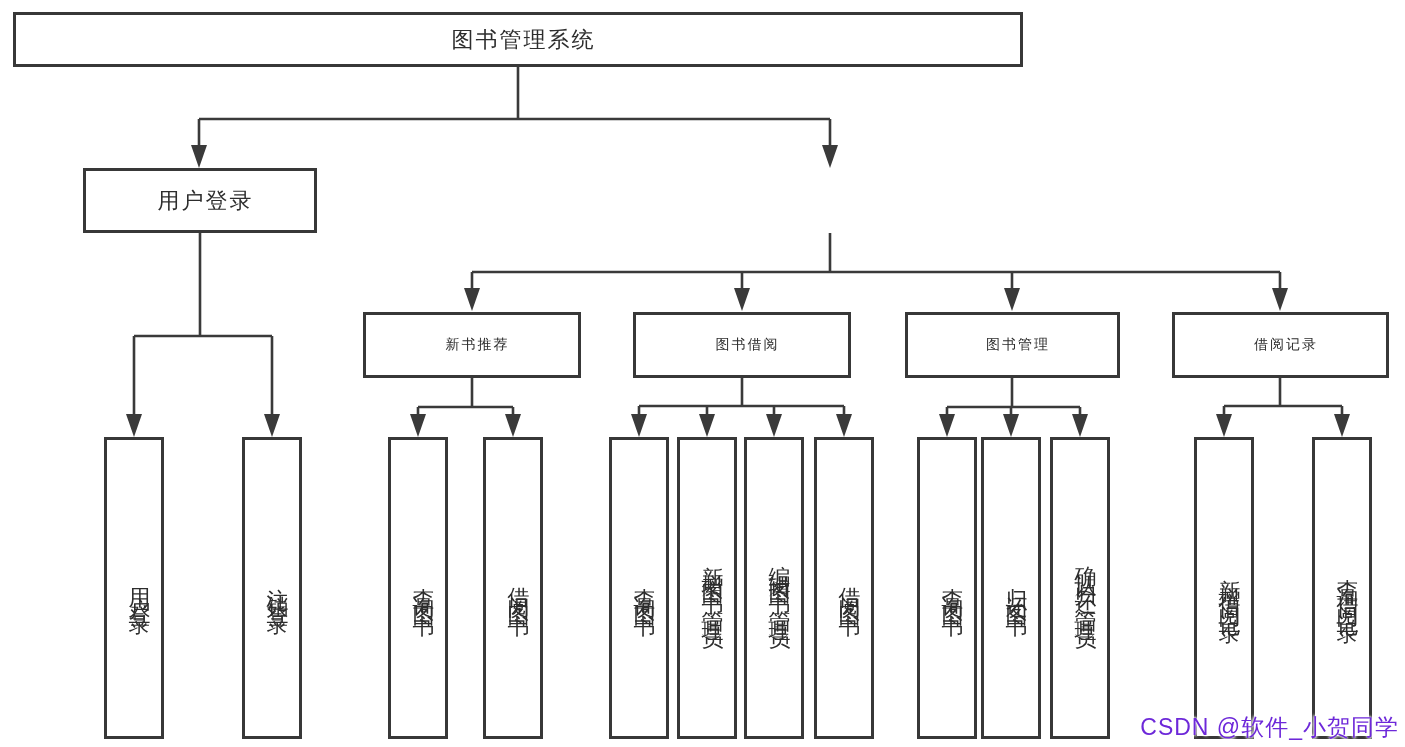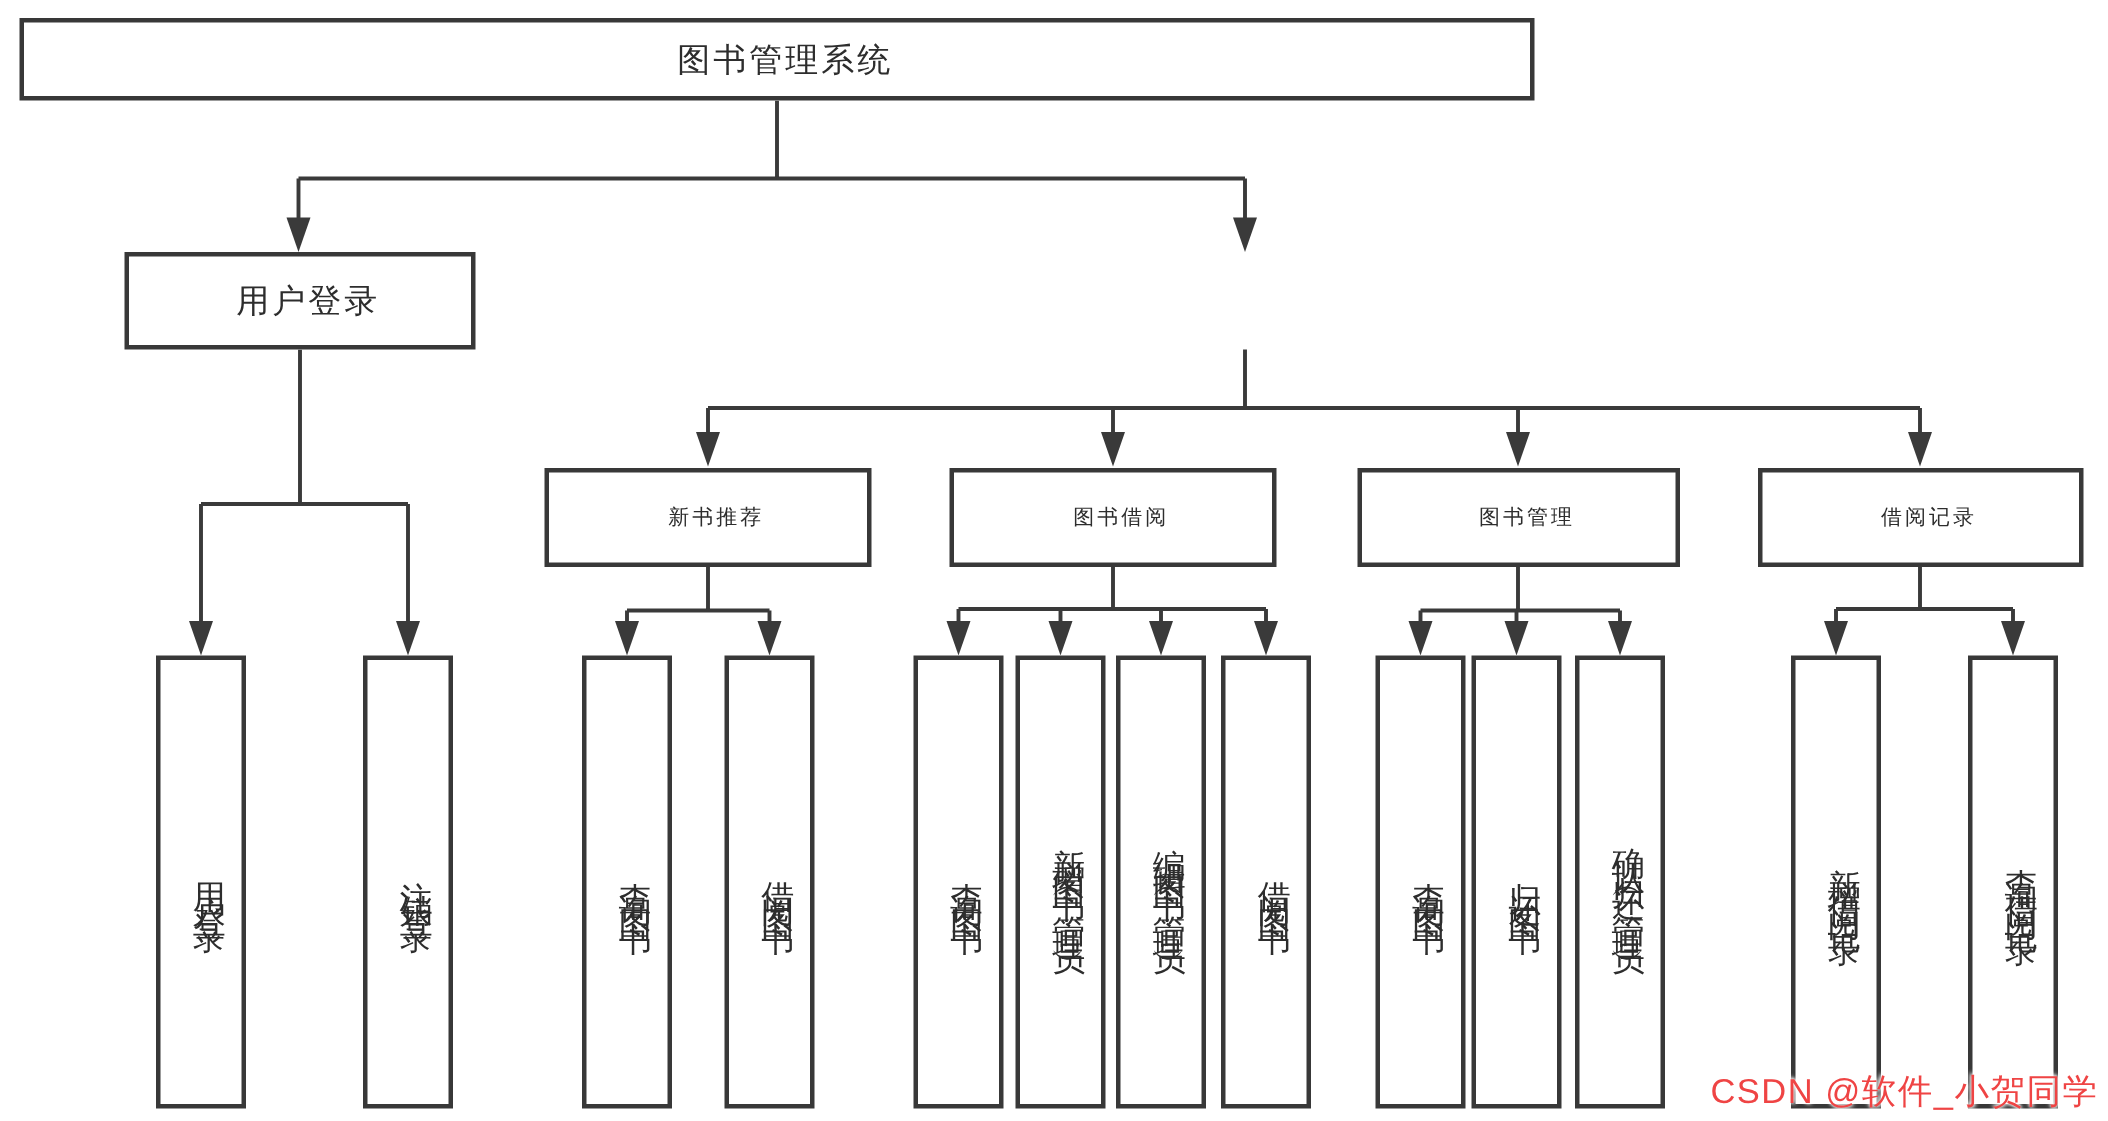--- a/index.html
+++ b/index.html
@@ -20,21 +20,21 @@
   .root-box{left:13px;top:12px;width:1010px;height:55px;}
   .lvl2{top:168px;height:65px;}
   .lvl3{top:312px;height:66px;font-size:14px;}
   .leaf{top:437px;height:302px;width:60px;font-size:22px;}
   .leaf .vtext{
     writing-mode:vertical-rl;text-orientation:mixed;
     letter-spacing:9px;line-height:1;white-space:nowrap;
   }
   .watermark{
     position:absolute;top:712px;right:6px;z-index:5;
-    font-size:23px;letter-spacing:1px;color:#ef4444;
+    font-size:23px;letter-spacing:1px;color:#6d28d9;
     text-shadow:0 0 2px #ffffff,1px 1px 3px #ffffff,-1px -1px 3px #ffffff;
   }
 </style>
 </head>
 <body>
 
 <div class="stage">
 
   <svg class="connectors" width="1405" height="747" viewBox="0 0 1405 747" aria-hidden="true">
     <g stroke="#3a3a3a" stroke-width="2.6" fill="none">

